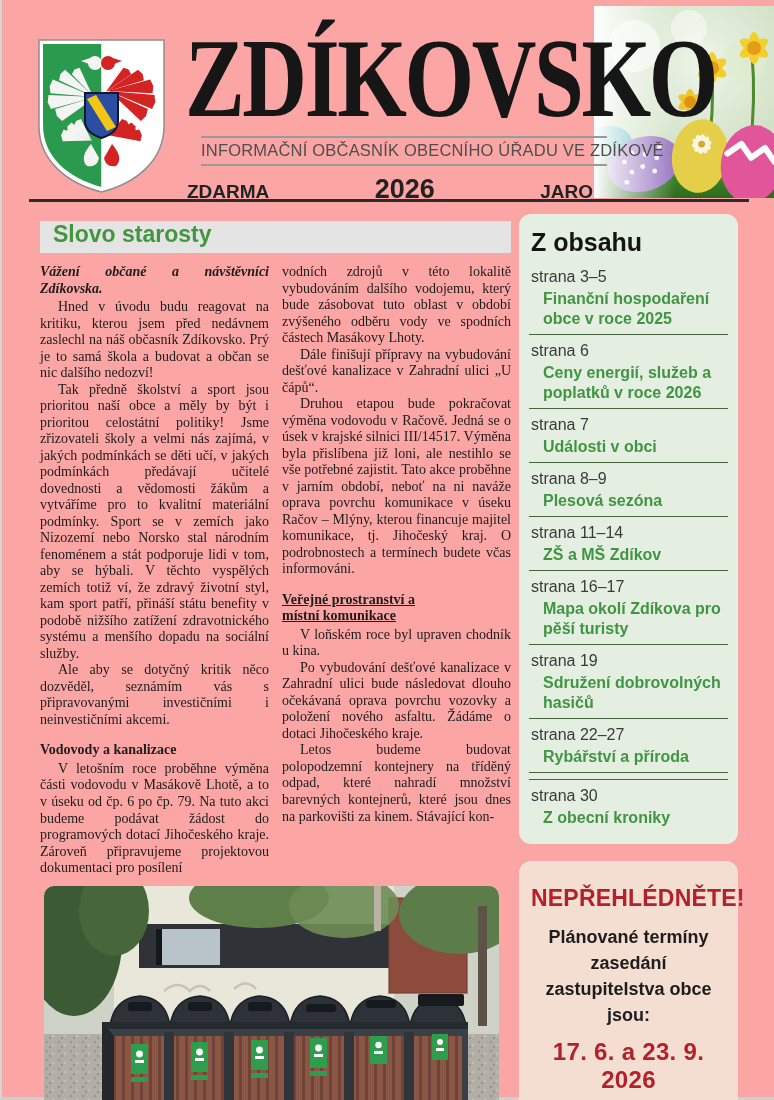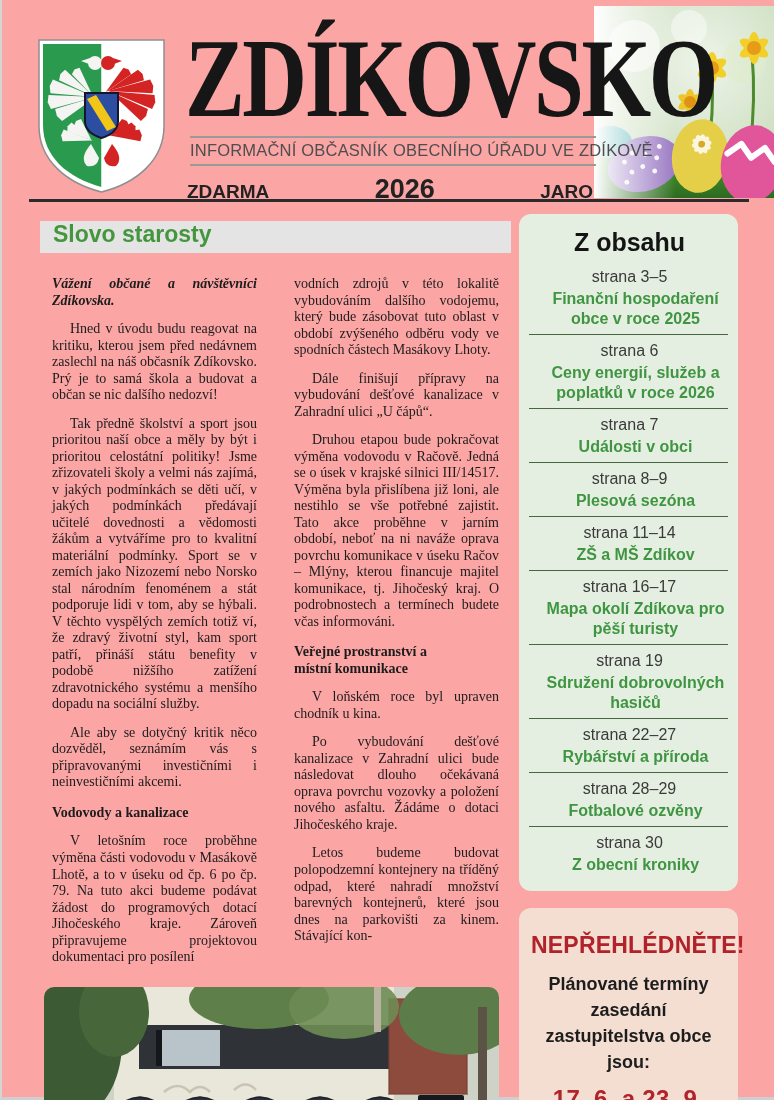--- a/index.html
+++ b/index.html
@@ -8,50 +8,50 @@
         border-left:2px solid #d5d5d5;border-bottom:3px solid #cfcfcf;box-sizing:border-box;}
 
   
   .masthead{position:absolute;left:0;top:0;width:774px;height:205px;}
   .coa{position:absolute;left:33px;top:36px;width:133px;height:160px;}
   .easter{position:absolute;right:0;top:6px;width:182px;height:192px;}
   .mast-title{position:absolute;left:183px;top:22px;z-index:3;
       font-family:"Liberation Serif",serif;font-weight:bold;color:#161616;
       font-size:112px;line-height:1;letter-spacing:-3px;
       transform:scale(0.80,1.0);transform-origin:left top;white-space:nowrap;}
-  .mast-sub{position:absolute;left:188px;top:136px;width:406px;z-index:3;
+  .mast-sub{position:absolute;left:199px;top:136px;width:406px;z-index:3;
       border-top:2px solid #9a9a9a;border-bottom:2px solid #9a9a9a;
       padding:3px 0 4px 0;
       font-family:"Liberation Sans",sans-serif;font-size:16.5px;letter-spacing:.2px;
       color:#4e4e4e;white-space:nowrap;}
   .mast-row{position:absolute;left:185px;top:174px;width:406px;z-index:3;
       display:flex;align-items:baseline;justify-content:space-between;
       font-family:"Liberation Sans",sans-serif;font-weight:bold;color:#222;}
   .mast-price,.mast-season{font-size:19px;}
   .mast-year{font-size:27px;}
   .mast-rule{position:absolute;left:27px;top:199px;width:720px;height:3px;background:#2b2b2b;z-index:4;}
 
   
   .article{position:absolute;left:38px;top:221px;width:471px;}
   .sect-bar{background:#e4e4e4;height:32px;display:flex;align-items:flex-start;padding-left:13px;}
   .sect-title{font-family:"Liberation Sans",sans-serif;font-weight:bold;font-size:23px;color:#43963d;}
   .cols{display:flex;gap:13px;margin-top:11px;}
   .col{width:229px;font-size:14px;line-height:1.18;text-align:justify;hyphens:auto;}
-  .col p{margin:12px;}
+  .col p{margin:0;}
   .salut{font-weight:bold;font-style:italic;margin-bottom:2px !important;}
   .indent{text-indent:18px;}
   .subhead{font-family:"Liberation Serif",serif;font-weight:bold;margin-top:14px !important;margin-bottom:2px !important;text-align:left;}
-  .subhead.narrow{max-width:168px;}
+  .subhead.narrow{max-width:168px;text-decoration:underline;}
 
   .photo-wrap{margin-top:9px;margin-left:4px;width:455px;height:256px;border-radius:10px;overflow:hidden;}
   .photo-wrap svg{display:block;}
 
   
   .sidebar{position:absolute;left:517px;top:214px;width:219px;font-family:"Liberation Sans",sans-serif;}
-  .toc{background:#e5efe1;border-radius:12px;padding:12px 10px 14px 10px;box-sizing:border-box;text-align:center;}
+  .toc{background:#e5efe1;border-radius:12px;padding:12px 10px 14px 10px;box-sizing:border-box;}
   .toc-title{font-size:25px;font-weight:bold;color:#141414;margin:2px 0 10px 2px;}
   .toc-pages{font-size:16px;color:#3a3a3a;margin-left:2px;line-height:1.25;}
   .toc-item-title{font-size:16px;font-weight:bold;color:#3f9542;margin:2px 0 2px 14px;line-height:1.25;}
   .toc-div{border:none;border-top:1px solid #47663f;margin:5px 0 6px 0;}
 
   .notice{margin-top:17px;background:#f4ded2;border-radius:12px;padding:16px 12px;box-sizing:border-box;
           text-align:center;}
   .notice-head{font-size:23px;font-weight:bold;color:#b2222a;margin:8px 0 12px 0;letter-spacing:.2px;}
   .notice-body{font-size:18px;font-weight:bold;color:#1d1d1d;line-height:1.45;margin:0 2px 10px 2px;}
   .notice-dates{font-size:24px;font-weight:bold;color:#b2222a;margin-bottom:6px;letter-spacing:.3px;}
@@ -385,24 +385,20 @@
       <div>
         <div class="toc-pages">strana 19</div>
         <div class="toc-item-title">Sdružení dobrovolných hasičů</div>
       </div>
       <hr class="toc-div">
       <div>
         <div class="toc-pages">strana 22–27</div>
         <div class="toc-item-title">Rybářství a příroda</div>
       </div>
       <hr class="toc-div">
-      <div>
-        <div class="toc-pages">strana 28–29</div>
-        <div class="toc-item-title">Fotbalové ozvěny</div>
-      </div>
       <hr class="toc-div">
       <div>
         <div class="toc-pages">strana 30</div>
         <div class="toc-item-title">Z obecní kroniky</div>
       </div>
     </div>
 
     <div class="notice">
       <div class="notice-head">NEPŘEHLÉDNĚTE!</div>
       <div class="notice-body">Plánované termíny zasedání zastupitelstva obce jsou:</div>

